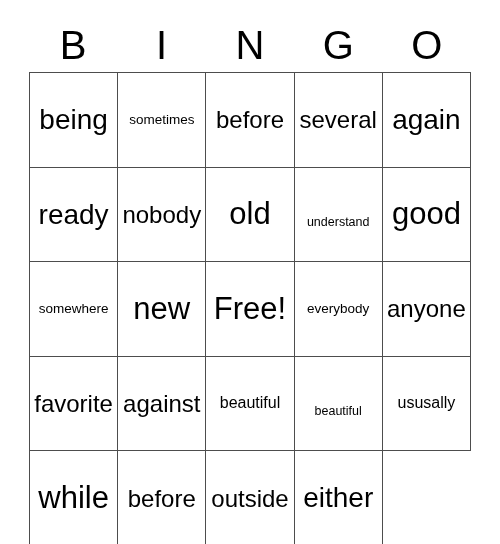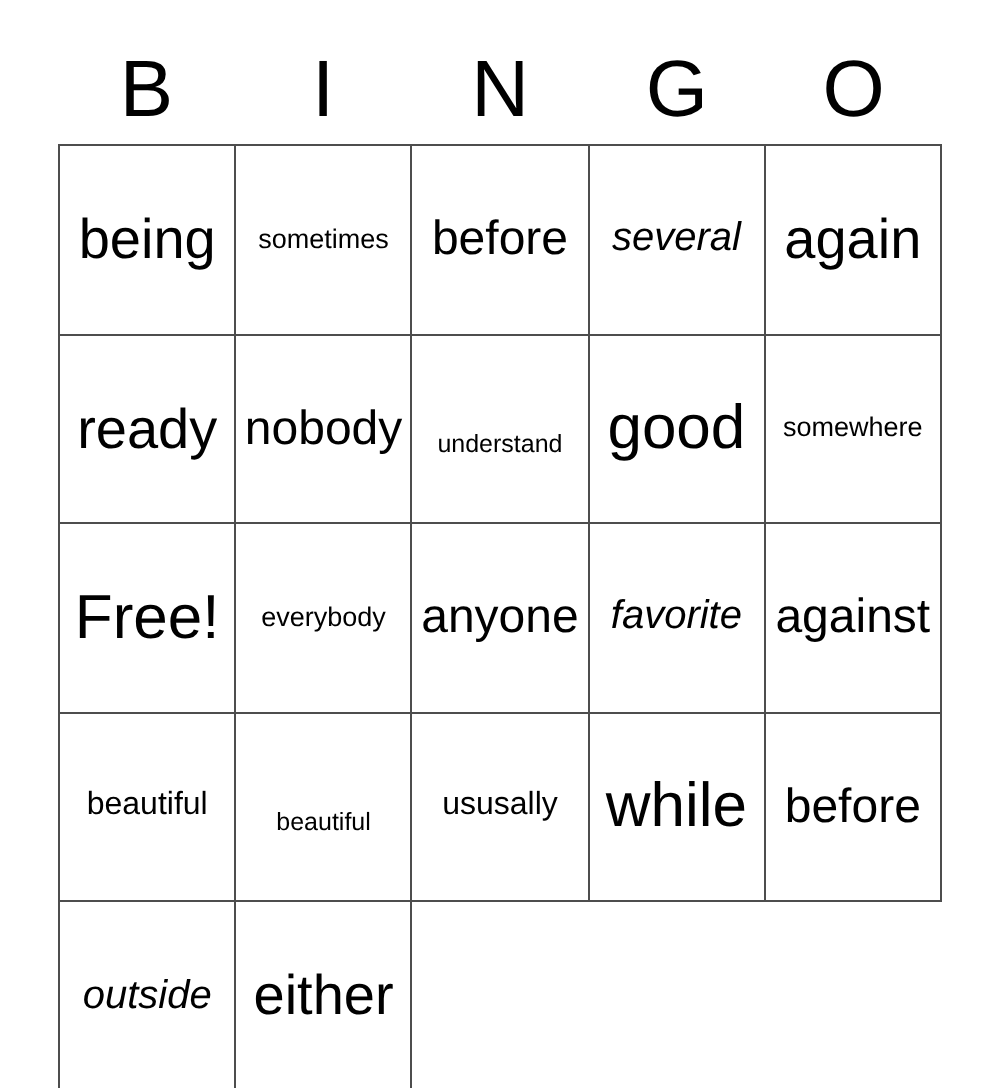--- a/index.html
+++ b/index.html
@@ -73,21 +73,21 @@
     text-align: center;
     line-height: 1.05;
     white-space: nowrap;
     color: #000000;
   }
 
   
   .fs-xl   { font-size: 31px; }
   .fs-lg   { font-size: 28px; }
   .fs-md   { font-size: 24px; }
-  .fs-sm   { font-size: 20px; font-style: italic; }
+  .fs-sm   { font-size: 24px; }
   .fs-xs   { font-size: 16px; }
   .fs-xxs  { font-size: 13.5px; }
   .fs-tiny { font-size: 12.5px; margin-top: 16px; }
 </style>
 </head>
 <body>
 
 <div class="card">
 
   <div class="header-row">
@@ -116,28 +116,34 @@
       <span class="cell-text fs-lg">again</span>
     </div>
 
     <div class="cell">
       <span class="cell-text fs-lg">ready</span>
     </div>
     <div class="cell">
       <span class="cell-text fs-md">nobody</span>
     </div>
     <div class="cell">
+      <span class="cell-text fs-xl">old</span>
+    </div>
+    <div class="cell">
       <span class="cell-text fs-tiny">understand</span>
     </div>
     <div class="cell">
       <span class="cell-text fs-xl">good</span>
     </div>
 
     <div class="cell">
       <span class="cell-text fs-xxs">somewhere</span>
+    </div>
+    <div class="cell">
+      <span class="cell-text fs-xl">new</span>
     </div>
     <div class="cell">
       <span class="cell-text fs-xl">Free!</span>
     </div>
     <div class="cell">
       <span class="cell-text fs-xxs">everybody</span>
     </div>
     <div class="cell">
       <span class="cell-text fs-md">anyone</span>
     </div>

